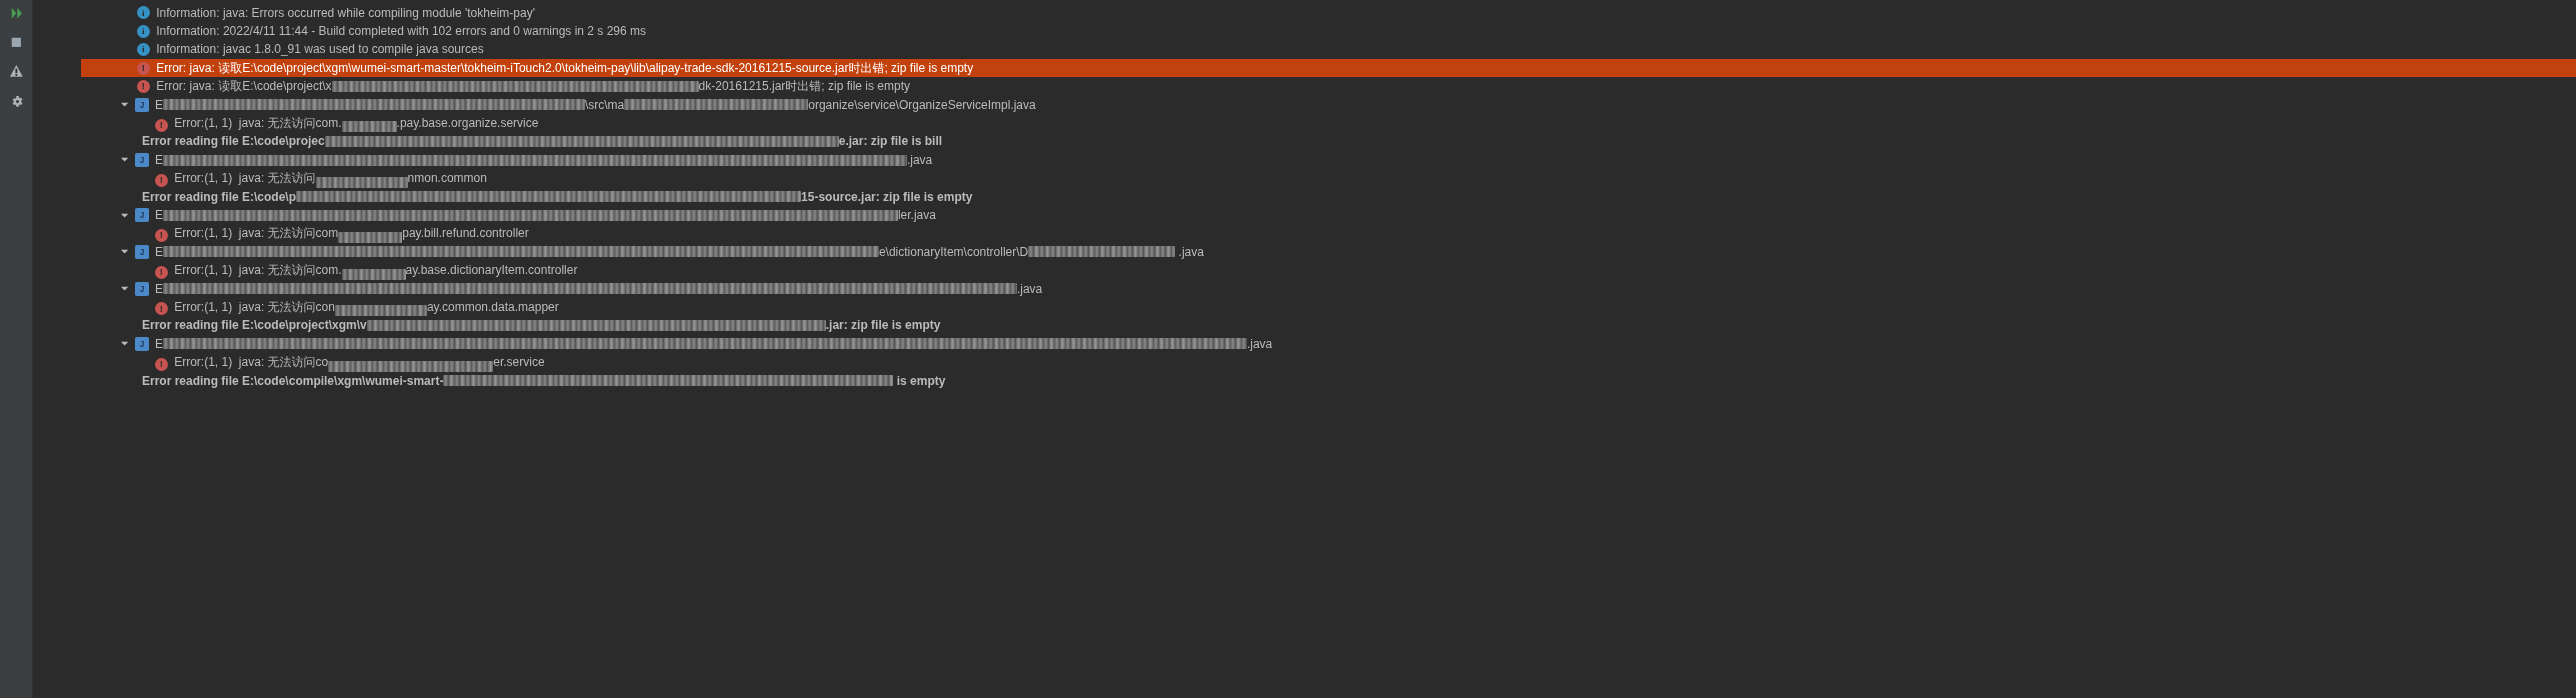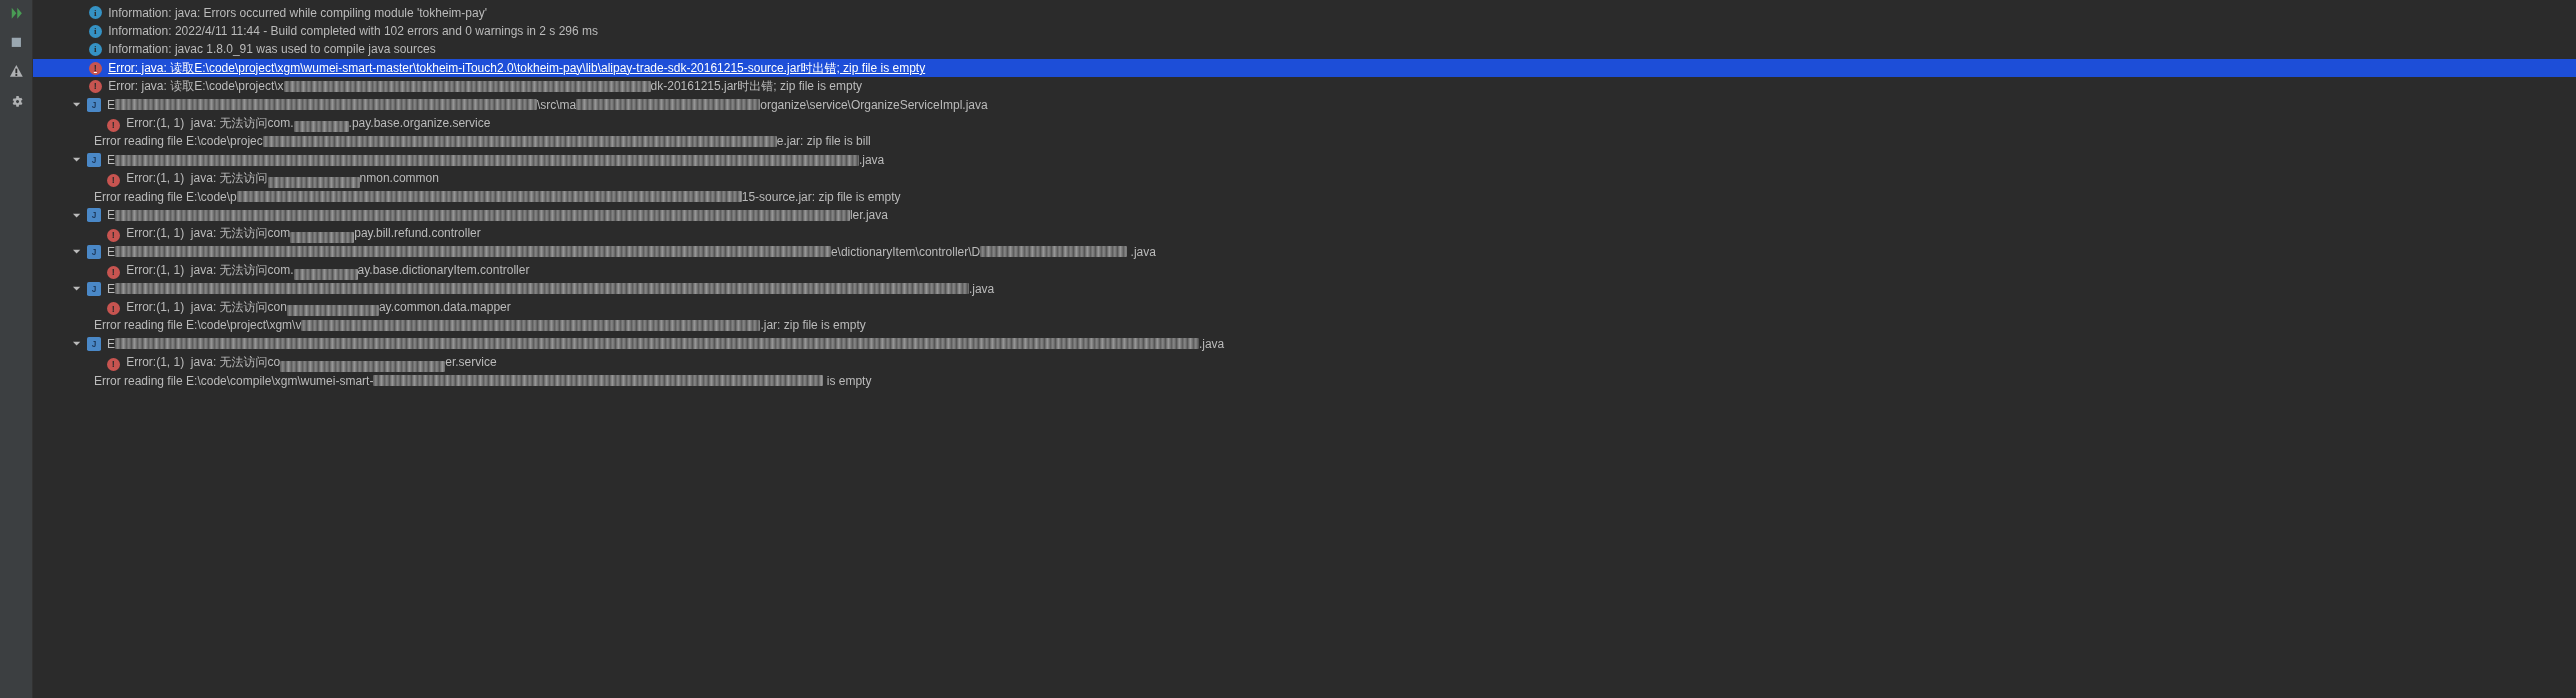--- a/index.html
+++ b/index.html
@@ -9,20 +9,21 @@
     font-size: 12px;
     color: #bbbbbb;
     overflow: hidden;
     width: 2576px;
     height: 699px;
   }
   .container {
     display: flex;
     width: 100%;
     height: 100%;
+    gap: 48px;
   }
   .left-gutter {
     width: 33px;
     background: #3c3f41;
     border-right: 0.9px solid #323232;
     display: flex;
     flex-direction: column;
     align-items: center;
     padding-top: 3.7px;
     gap: 11px;
@@ -47,23 +48,22 @@
     display: flex;
     align-items: center;
     height: 18.4px;
     padding-left: 7.3px;
     white-space: nowrap;
     cursor: pointer;
     font-size: 12px;
     line-height: 18.4px;
   }
   .row.selected {
-    background: #1d4ed8;
+    background: #c2410c;
     color: #ffffff;
-    text-decoration: underline;
   }
   .tree-toggle {
     width: 13px;
     height: 13px;
     display: inline-flex;
     align-items: center;
     justify-content: center;
     margin-right: 3.7px;
     flex-shrink: 0;
   }
@@ -109,21 +109,21 @@
     position: relative;
     display:flex;align-items:center;justify-content:center;
   }
   .icon-java::after{
     content:"J";
     font-size:8.3px;
     font-weight:bold;
     color:#1e3a5c;
   }
   .indent-2 { padding-left: 73px; align-items: flex-end; }
-  .indent-4 { padding-left: 61px; }
+  .indent-4 { padding-left: 61px; font-weight: bold; }
   .indent-top { padding-left: 55px; }
   .indent-file { padding-left: 37px; }
   .obscured {
     display: inline-block;
     background: repeating-linear-gradient(90deg, #555 0px, #888 2.8px, #555 5.5px, #999 8.3px, #666 11px);
     filter: blur(0.5px);
     color: transparent;
     border-radius: 0.9px;
     vertical-align: middle;
     height: 11px;

